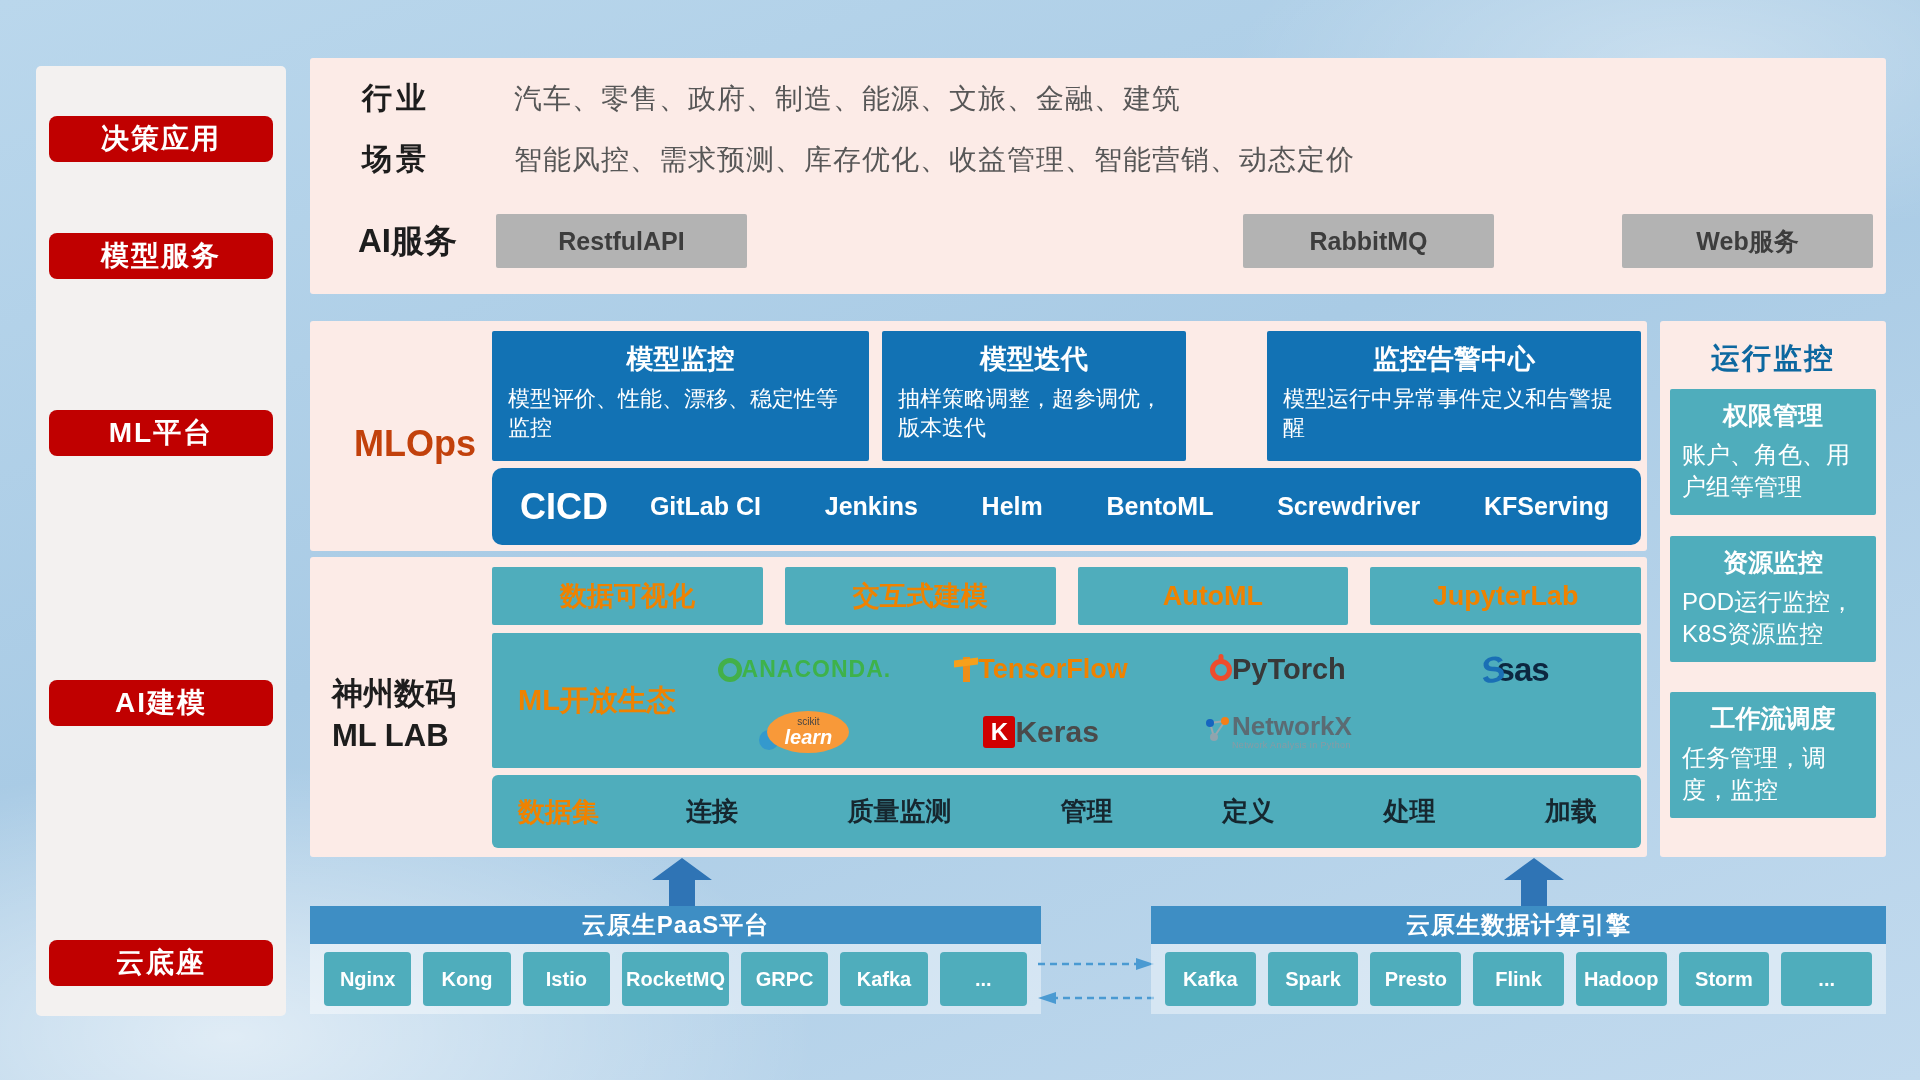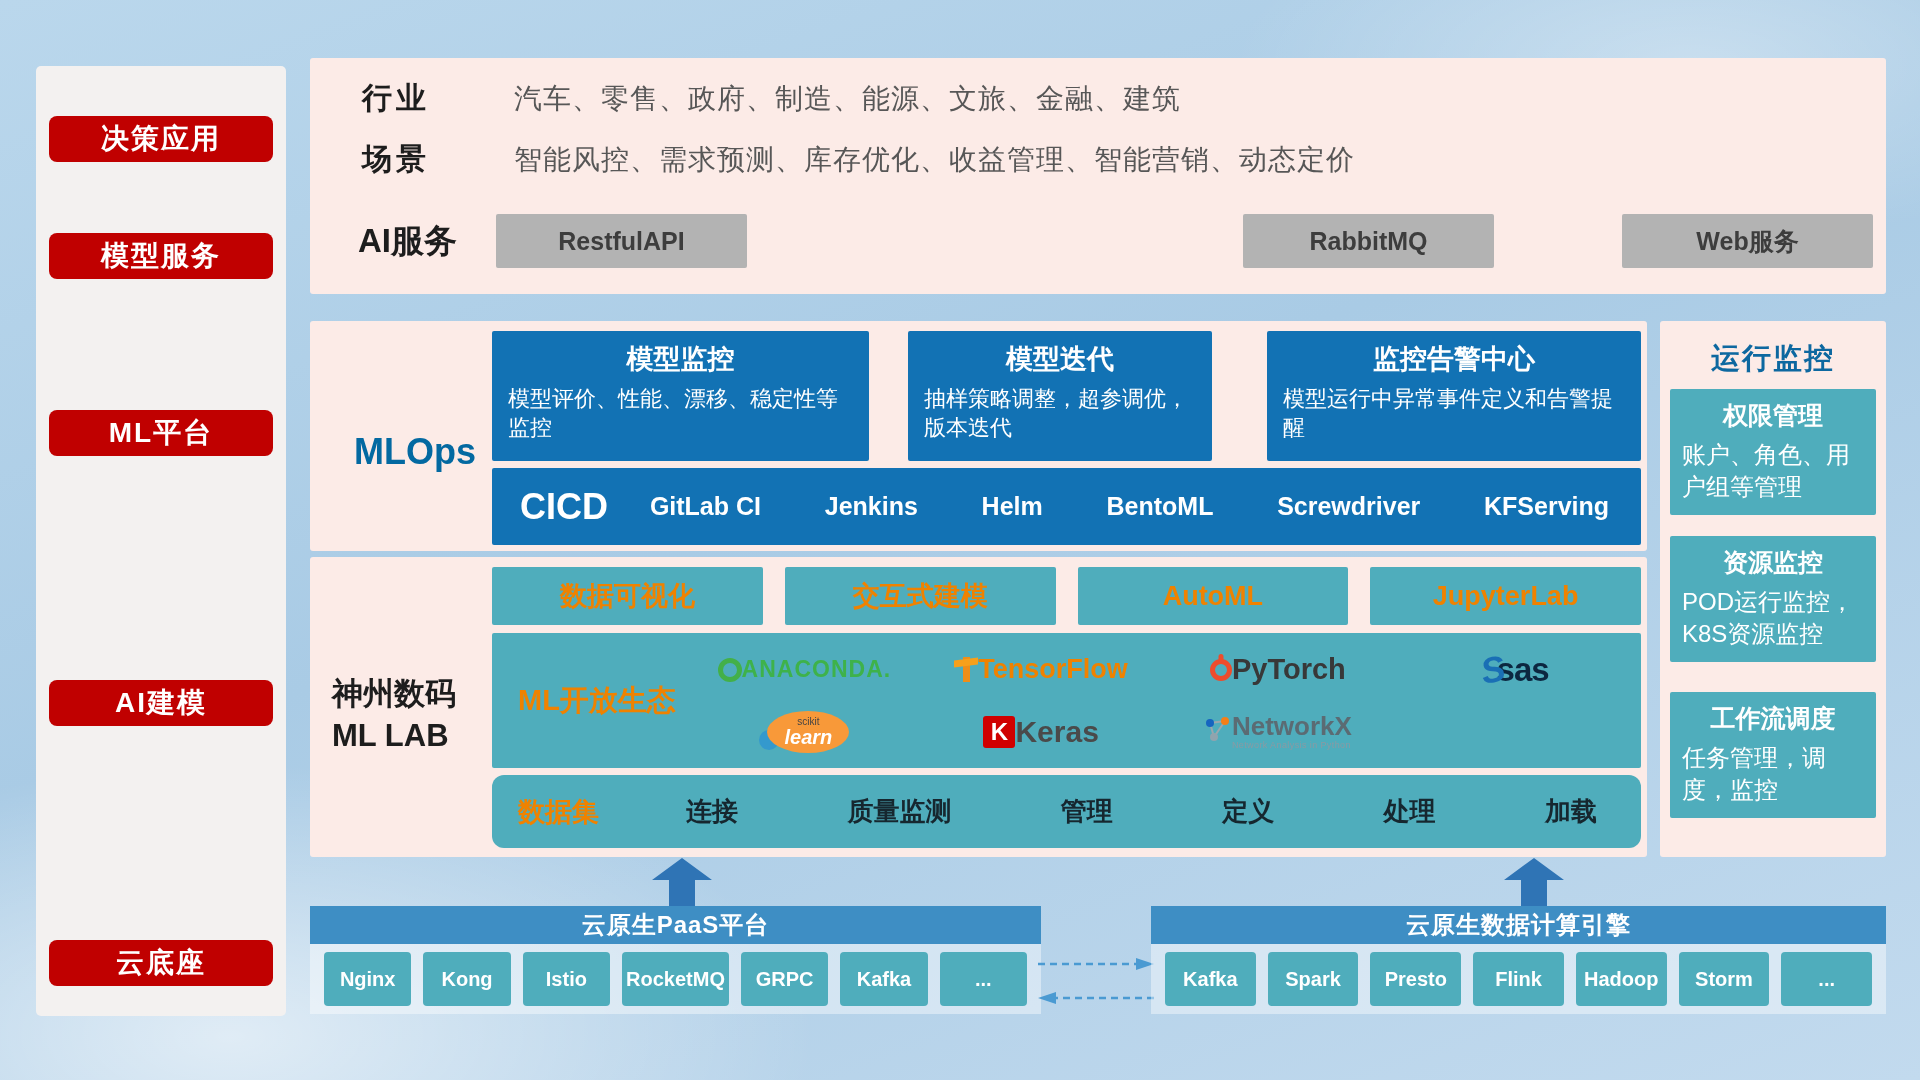--- a/index.html
+++ b/index.html
@@ -40,28 +40,28 @@
   .ind-value { font-size:28px; color:#575757; letter-spacing:1px; margin-left:34px; }
 
   
   .ai-label { position:absolute; left:48px; top:0; height:106px; display:flex; align-items:center;
     font-size:33px; font-weight:bold; color:#1d1d1d; }
   .gray-btn { position:absolute; top:26px; height:54px; width:251px;
     background:#b3b3b3; color:#3d3d3d; font-size:25px; font-weight:bold;
     display:flex; align-items:center; justify-content:center; border-radius:2px; }
 
   
-  .mlops-label { position:absolute; left:44px; top:16px; height:230px; display:flex; align-items:center;
-    font-size:36px; font-weight:bold; color:#0369a1; }
+  .mlops-label { position:absolute; left:44px; top:8px; height:230px; display:flex; align-items:center;
+    font-size:36px; font-weight:bold; color:#c2410c; }
   .blue-card { position:absolute; top:10px; height:130px; background:#1272b4; color:#fff;
     padding:10px 16px; border-radius:2px; }
   .blue-card .bc-title { text-align:center; font-size:27px; font-weight:bold; margin-bottom:7px; }
   .blue-card .bc-desc  { font-size:22px; line-height:1.32; }
   .cicd-bar { position:absolute; left:182px; top:147px; width:1149px; height:77px;
-    background:#1272b4; color:#fff; display:flex; align-items:center; border-radius:2px; }
+    background:#1272b4; color:#fff; display:flex; align-items:center; border-radius:10px; }
   .cicd-label { font-size:36px; font-weight:bold; margin:0 10px 0 28px; }
   .cicd-items { flex:1; display:flex; justify-content:space-around; align-items:center;
     font-size:25px; font-weight:bold; }
 
   
   .mllab-label { position:absolute; left:22px; top:116px; width:160px;
     font-size:31px; font-weight:bold; color:#1d1d1d; line-height:1.35; }
   .tools-row { position:absolute; left:182px; top:10px; width:1149px; height:58px;
     display:flex; gap:22px; }
   .tool-btn { flex:1; background:#4fadbc; color:#ef8200; font-size:27px; font-weight:bold;
@@ -104,21 +104,21 @@
 
   .keras-badge { width:32px; height:32px; background:#d00000; color:#fff; font-size:24px; font-weight:bold;
     display:inline-flex; align-items:center; justify-content:center; border-radius:3px; }
   .keras-text { color:#4a4a4a; font-weight:bold; font-size:30px; }
 
   .nx-stack { display:flex; flex-direction:column; line-height:1.1; }
   .nx-text { color:#5b6b73; font-weight:bold; font-size:26px; }
   .nx-sub { font-size:9px; color:#8a9aa3; letter-spacing:0.4px; }
 
   .dataset-bar { position:absolute; left:182px; top:218px; width:1149px; height:73px;
-    background:#4fadbc; border-radius:12px; display:flex; align-items:center; padding:0 44px 0 26px; }
+    background:#4fadbc; border-radius:6px; display:flex; align-items:center; padding:0 44px 0 26px; }
   .ds-label { width:168px; font-size:27px; font-weight:bold; color:#ef8200; }
   .ds-items { flex:1; display:flex; justify-content:space-between; align-items:center;
     font-size:26px; font-weight:600; color:#16272f; }
 
   
   .mon-title { position:absolute; top:18px; left:0; width:100%; text-align:center;
     font-size:29px; font-weight:bold; color:#0d68a0; letter-spacing:2px; }
   .mon-card { position:absolute; left:10px; width:206px; height:126px;
     background:#4fadbc; color:#fff; padding:10px 12px; border-radius:2px; }
   .mon-card .mc-title { text-align:center; font-size:25px; font-weight:bold; margin-bottom:7px; }
@@ -167,21 +167,21 @@
     <div class="gray-btn" style="left:1312px">Web服务</div>
   </section>
 
   <section class="panel panel-mlops">
     <div class="mlops-label">MLOps</div>
 
     <div class="blue-card" style="left:182px;width:377px">
       <div class="bc-title">模型监控</div>
       <div class="bc-desc">模型评价、性能、漂移、稳定性等监控</div>
     </div>
-    <div class="blue-card" style="left:598px;width:304px">
+    <div class="blue-card" style="left:572px;width:304px">
       <div class="bc-title">模型迭代</div>
       <div class="bc-desc">抽样策略调整，超参调优，版本迭代</div>
     </div>
     <div class="blue-card" style="left:957px;width:374px">
       <div class="bc-title">监控告警中心</div>
       <div class="bc-desc">模型运行中异常事件定义和告警提醒</div>
     </div>
 
     <div class="cicd-bar">
       <span class="cicd-label">CICD</span>

